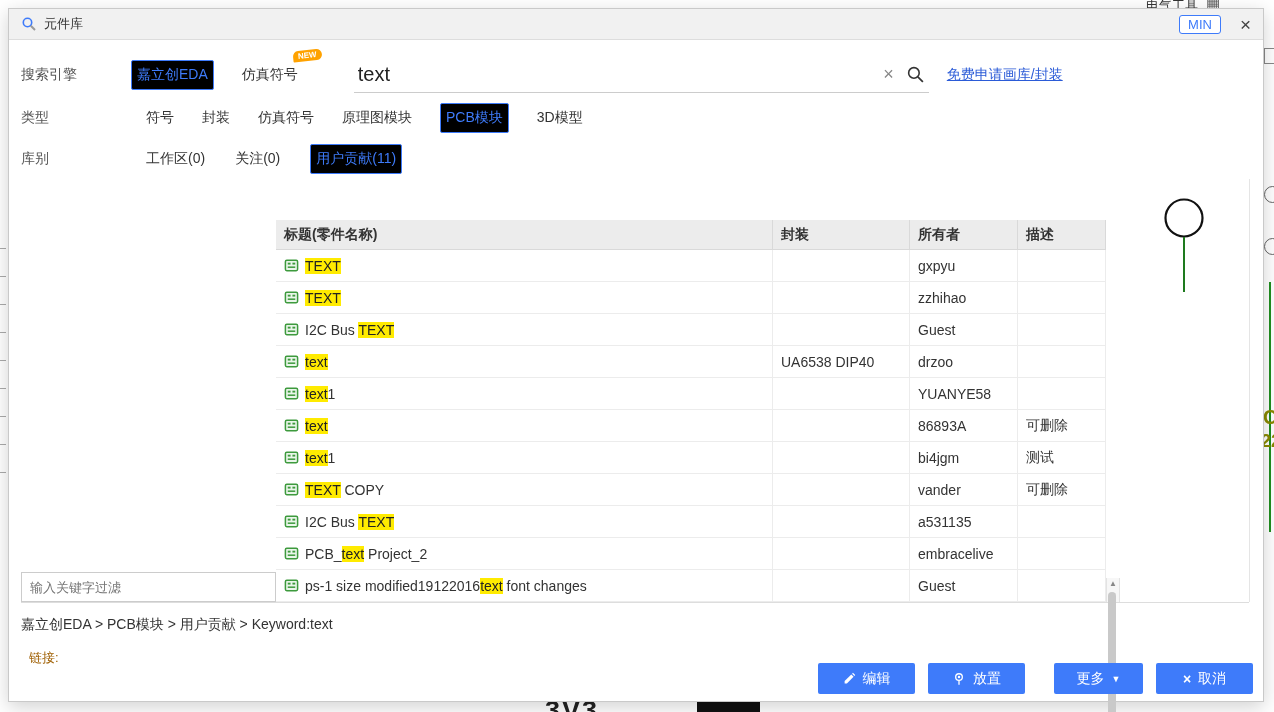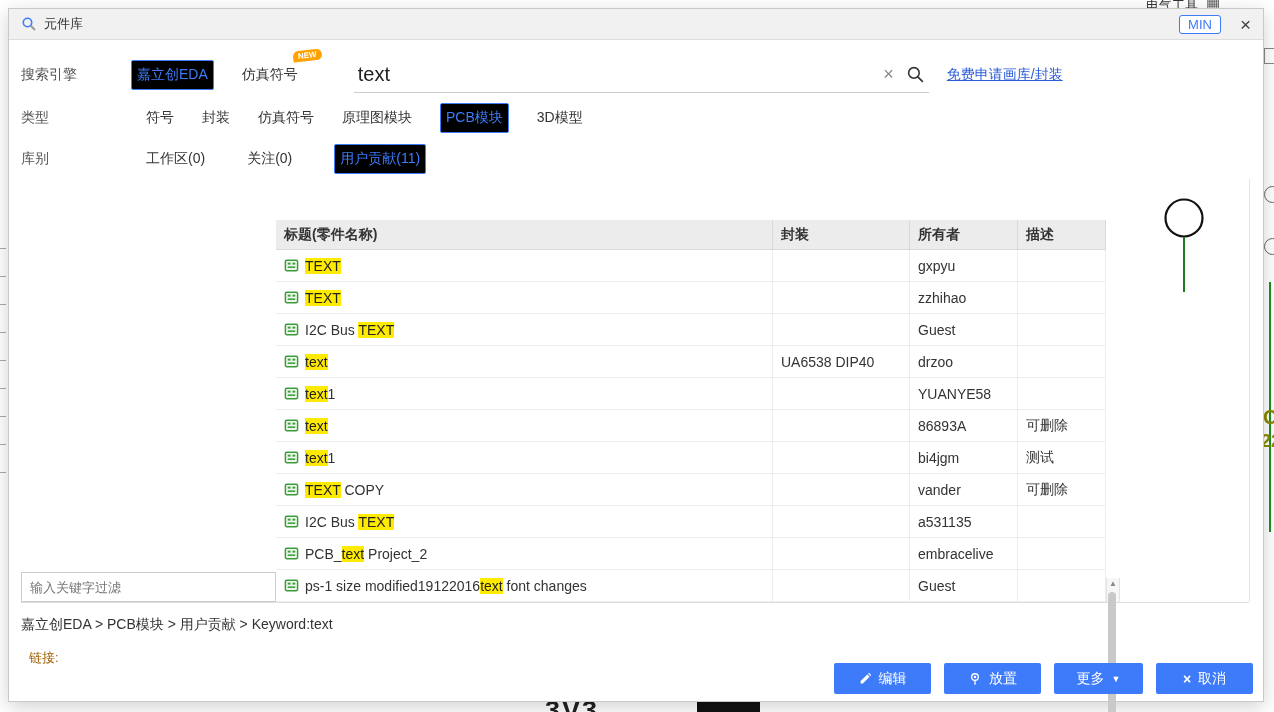--- a/index.html
+++ b/index.html
@@ -84,21 +84,21 @@
 
   .preview{width:129px;flex:none;position:relative;border-right:1px solid #e5e5e5;background:#fff;}
 
   
   .breadcrumb{position:absolute;left:12px;top:607px;font-size:14px;color:#333;}
   .link-label{position:absolute;left:20px;top:640px;font-size:13px;color:#a16207;}
   .btn-bar{position:absolute;right:10px;top:654px;display:flex;gap:13px;}
   .btn{height:31px;min-width:97px;box-sizing:border-box;padding:0 12px;background:var(--accent,#3e7bfa);
        color:#fff;font-size:14px;display:flex;align-items:center;justify-content:center;gap:7px;
        border-radius:2px;cursor:pointer;}
-  .btn.more{min-width:89px;}
+  .btn.more{min-width:89px;margin-left:16px;}
   .btn .bicon{display:flex;align-items:center;}
   .btn .glyph{font-size:14px;font-weight:bold;line-height:14px;}
   .btn .caret{font-size:9px;}
 </style>
 </head>
 <body>
 
 <div class="canvas">
 
   <div>
@@ -161,21 +161,21 @@
           <span class="tab">封装</span>
           <span class="tab">仿真符号</span>
           <span class="tab">原理图模块</span>
           <span class="tab active">PCB模块</span>
           <span class="tab">3D模型</span>
         </div>
       </div>
 
       <div class="frow lib">
         <span class="flabel">库别</span>
-        <div class="tabs pl" style="gap:42px;">
+        <div class="tabs pl" style="gap:30px;">
           <span class="tab">工作区(0)</span>
           <span class="tab">关注(0)</span>
           <span class="tab active">用户贡献(11)</span>
         </div>
       </div>
     </div>
 
     <div class="main">
       <div class="filter-panel">
         <input class="filter-input" placeholder="输入关键字过滤" style="">

